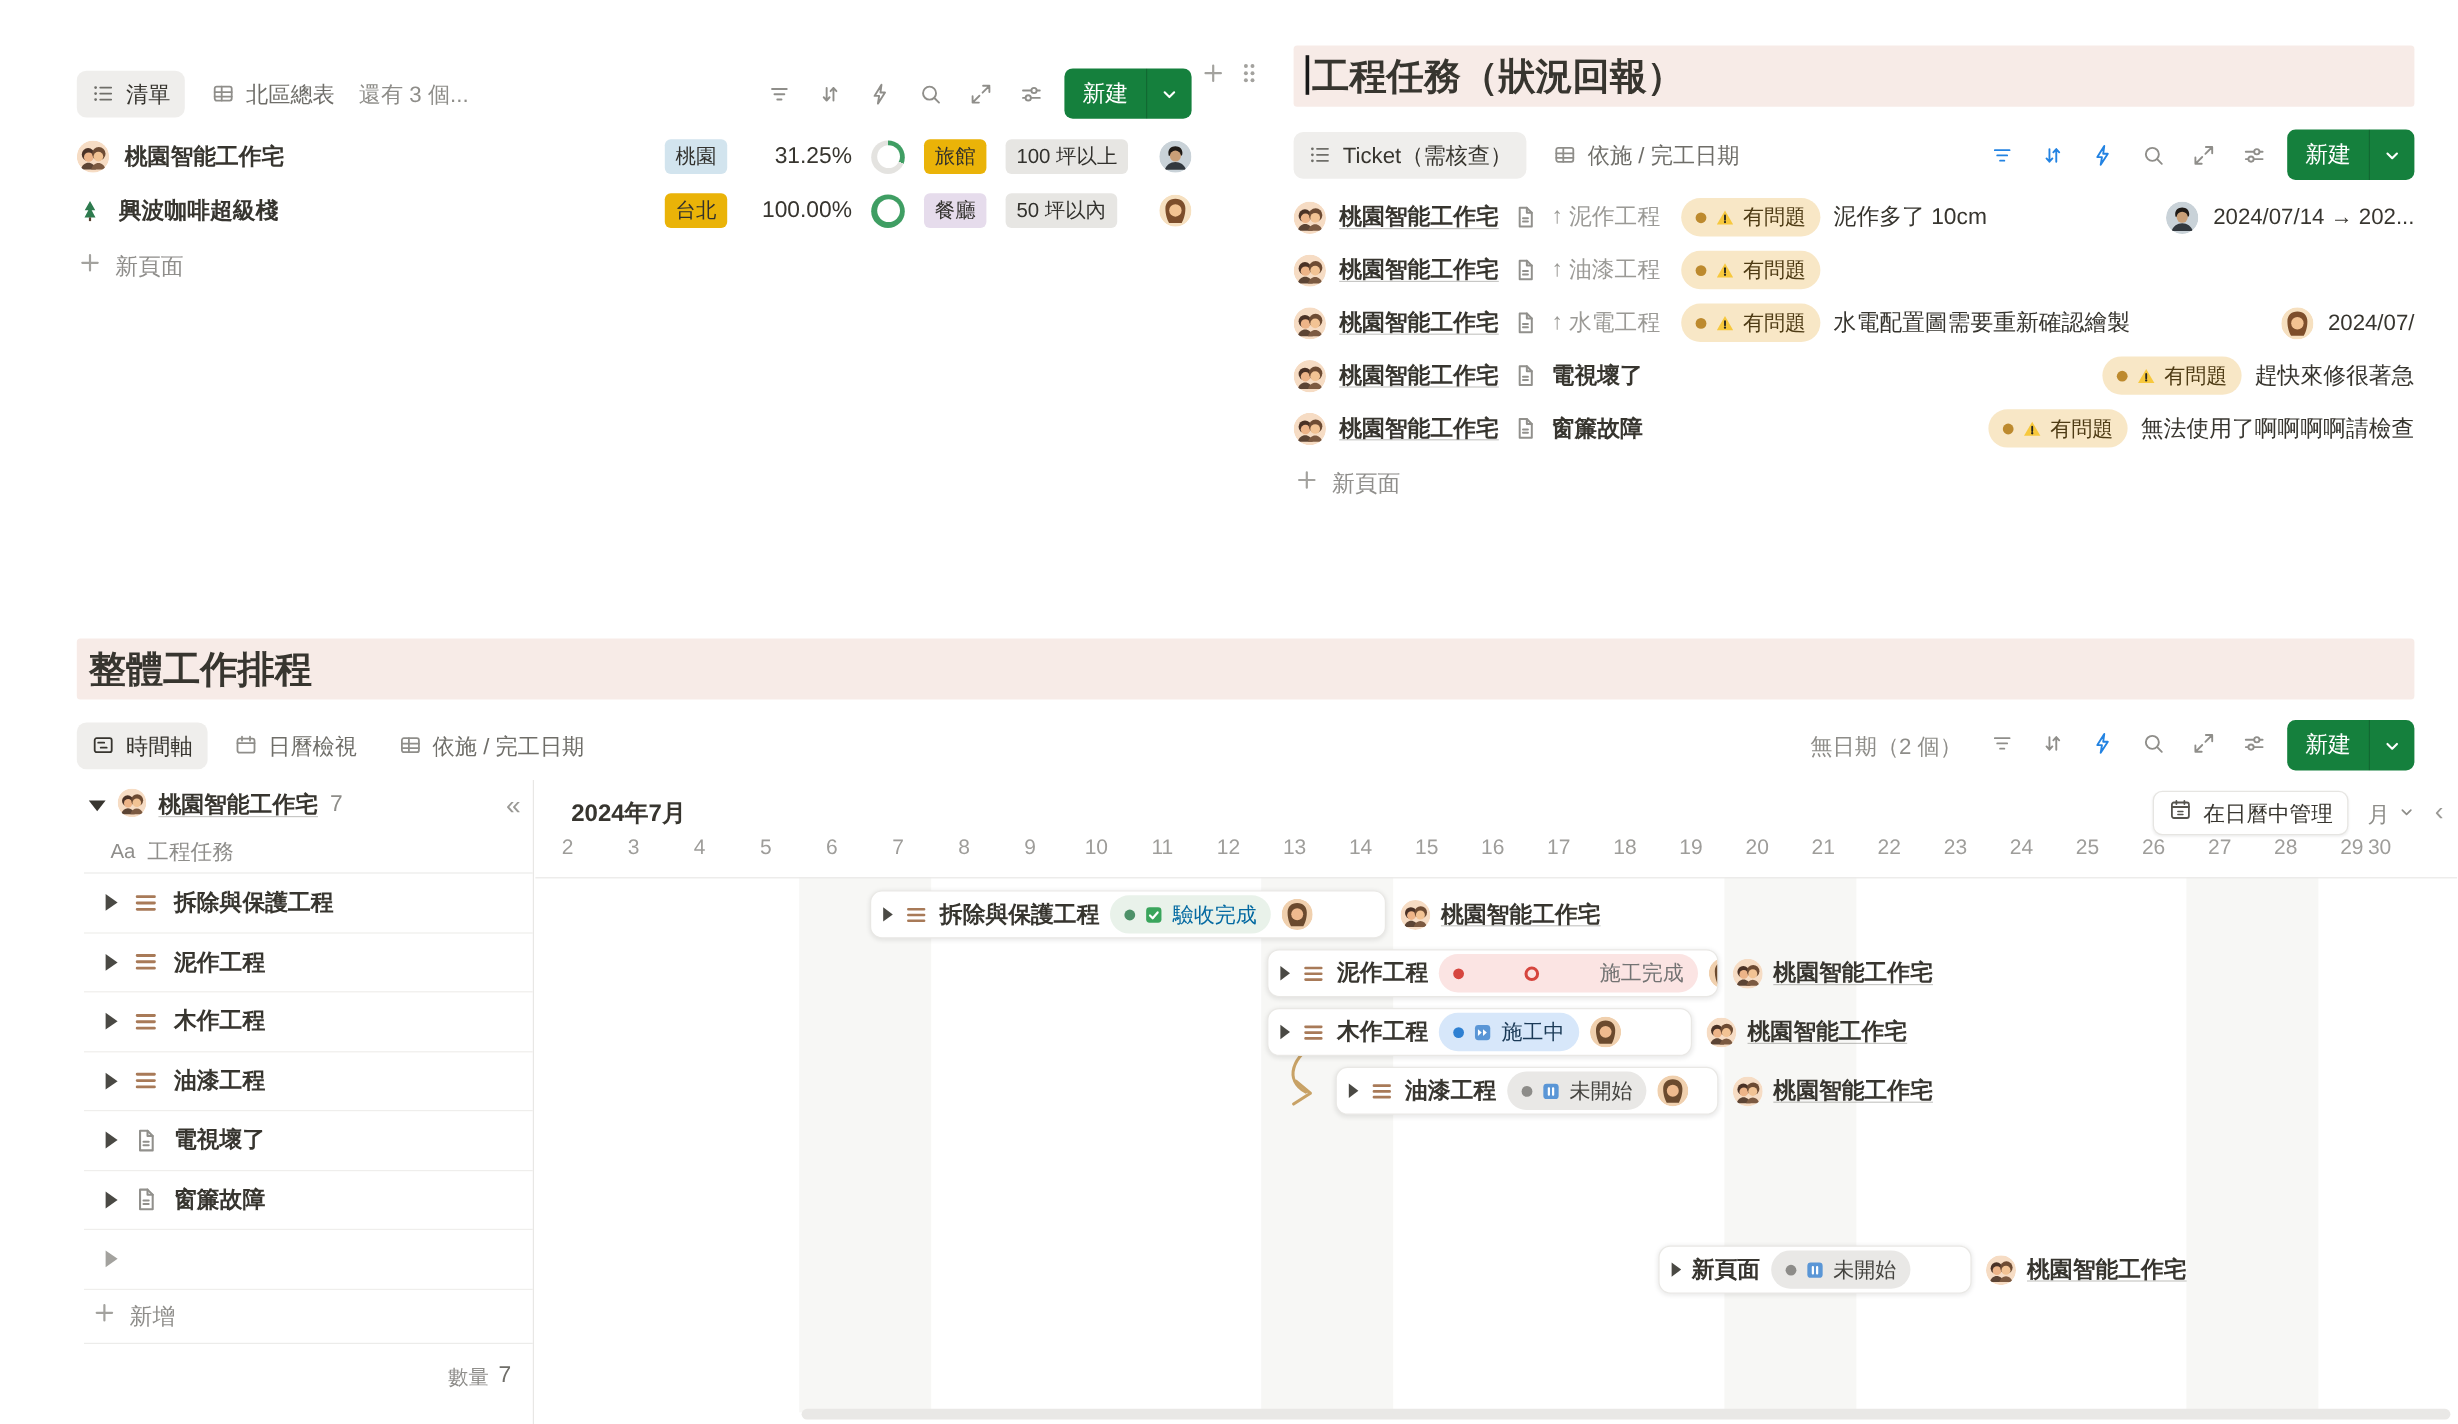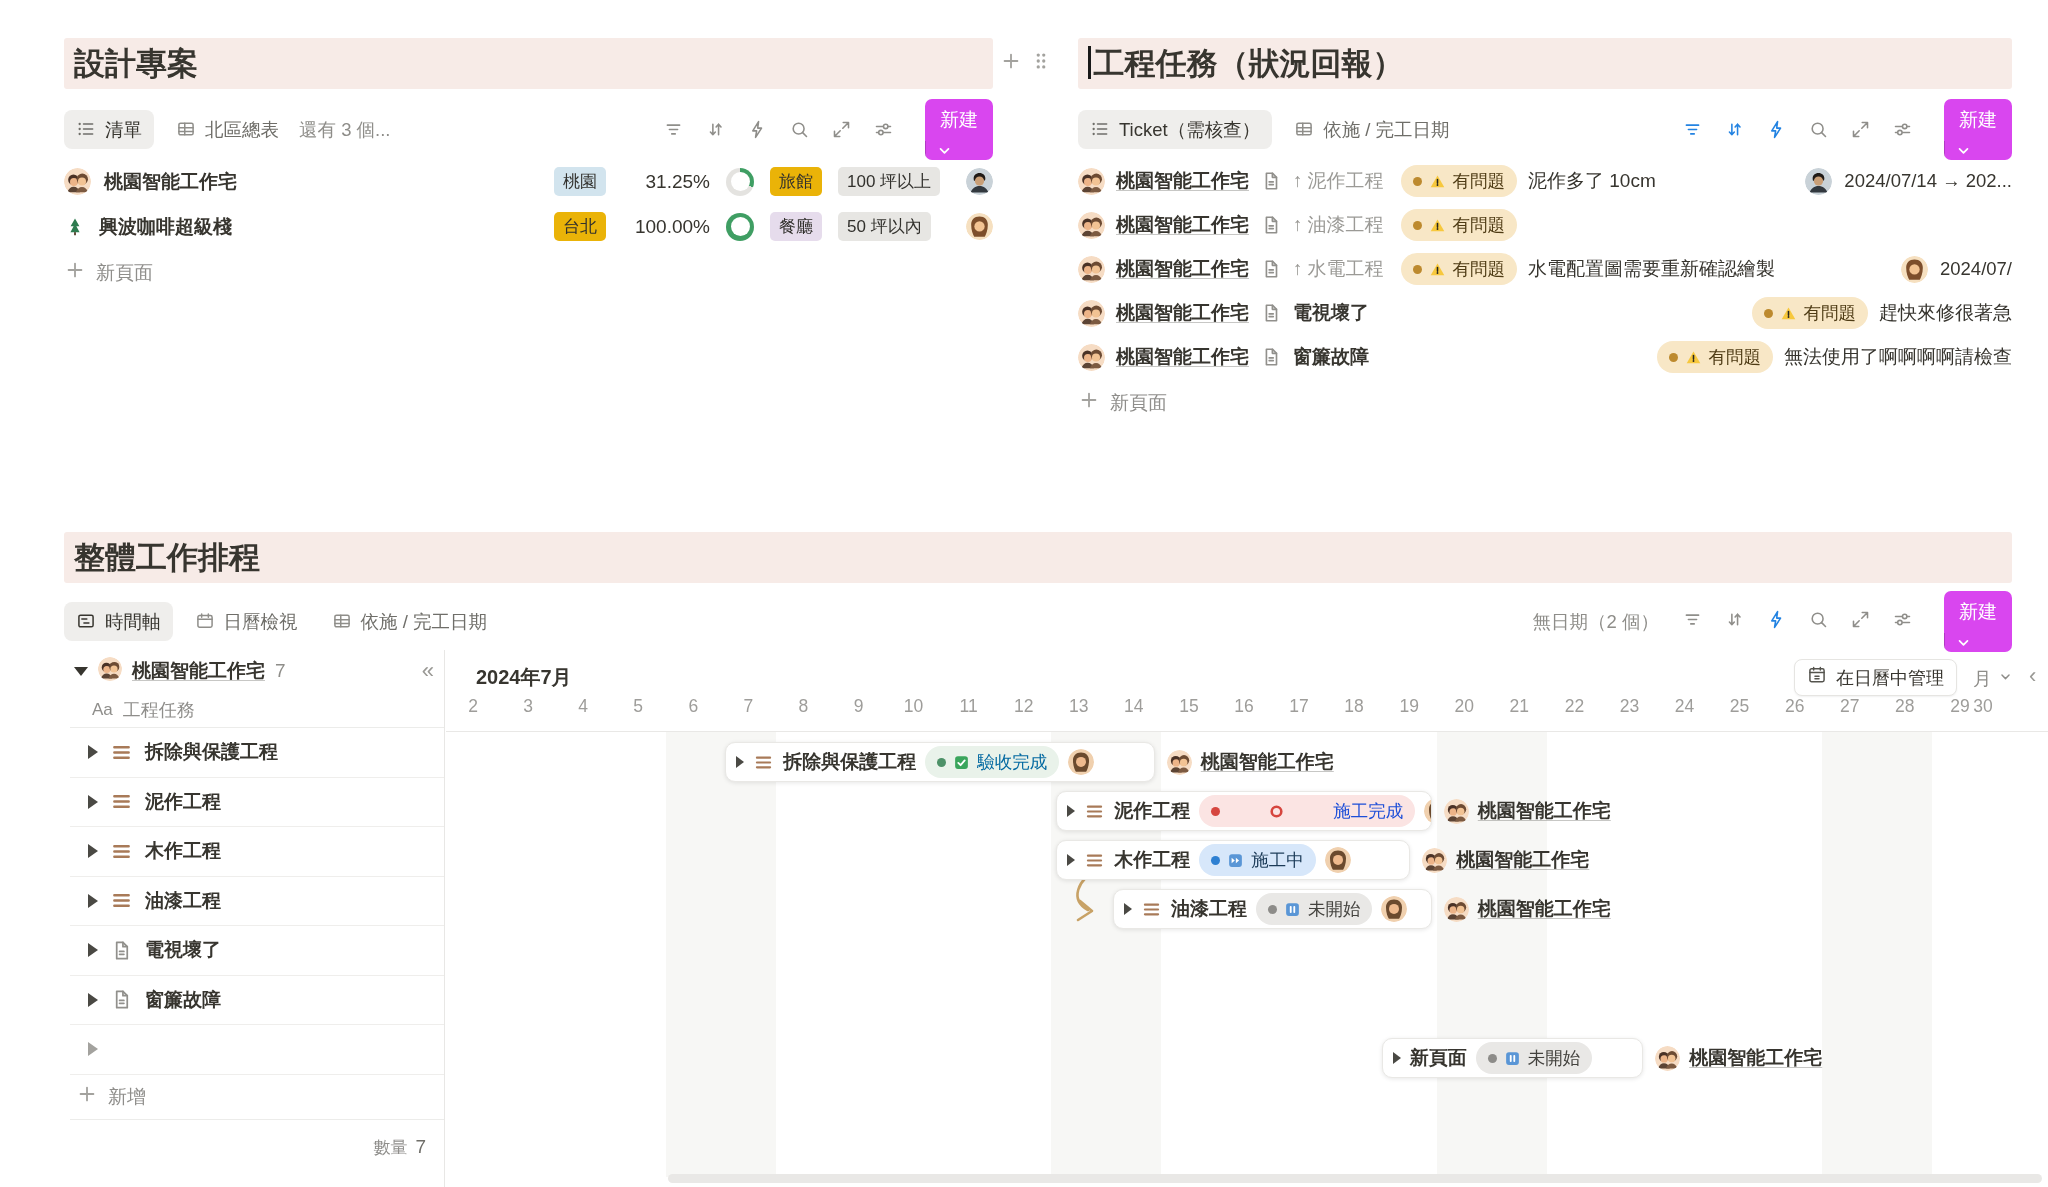--- a/index.html
+++ b/index.html
@@ -9,22 +9,22 @@
              padding:7px 10px;line-height:1.2;white-space:nowrap;box-sizing:border-box;}
   .panel{position:absolute;}
   .toolbar{display:flex;align-items:center;}
   .tab{display:inline-flex;align-items:center;gap:9px;font-size:18.5px;color:#6f6e69;
        padding:7px 12px;border-radius:8px;white-space:nowrap;cursor:pointer;}
   .tab.active{background:#efeeec;color:#37352f;font-weight:500;}
   .more-tab{font-size:18.5px;color:#8e8d89;margin-left:8px;white-space:nowrap;}
   .tools{display:flex;align-items:flex-start;gap:21px;margin-left:auto;}
   .toolbtn{display:inline-flex;align-items:center;}
   .toolbtn.blue svg *{stroke:#2383e2;}
-  .newbtn{display:inline-flex;align-items:stretch;background:#d946ef;border-radius:7px;color:#fff;
-          overflow:hidden;margin-left:31px;cursor:pointer;flex-direction:column;}
+  .newbtn{display:inline-flex;align-items:stretch;background:#15803d;border-radius:7px;color:#fff;
+          overflow:hidden;margin-left:17px;cursor:pointer;}
   .newbtn .lab{padding:8px 15px;font-size:19px;font-weight:500;display:flex;align-items:center;}
   .newbtn .chev{display:flex;align-items:center;padding:0 9px;border-left:1px solid rgba(0,0,0,.18);}
   .row{display:flex;align-items:center;height:45px;gap:13px;}
   .rowname{font-size:19px;font-weight:600;white-space:nowrap;}
   .ulink{text-decoration:underline;text-decoration-color:rgba(55,53,47,.28);text-underline-offset:3px;}
   .props{display:flex;align-items:center;gap:16px;margin-left:auto;}
   .tg{padding:3px 9px;border-radius:5px;font-size:17px;color:#32312d;white-space:nowrap;}
   .tg.blue{background:#d2e4ee;} .tg.brown{background:#eab308;}
   .tg.purple{background:#e6dcec;} .tg.gray{background:#e7e6e3;}
   .pct{font-size:19px;width:88px;text-align:right;color:#37352f;}
@@ -76,21 +76,20 @@
   .hscroll{position:absolute;left:222px;right:6px;bottom:4px;height:9px;border-radius:5px;background:#e9e8e6;}
   .cursorbar{display:inline-block;width:2.5px;height:33px;background:#191919;margin-right:3px;vertical-align:-5px;}
   .count-num{color:#6f6e69;font-size:19px;}
 </style>
 </head>
 <body>
 
 <div class="canvas">
 
   <section class="panel" style="left:64px;top:38px;width:929px;">
-    <div class="sec-title">設計專案</div>
     <div class="toolbar" style="margin-top:20px;height:40px;">
       <div id="left-tabs" style="display:flex;align-items:center;gap:10px;">
           <span class="tab active">
             <span style="display:inline-flex;">
               <svg width="20" height="20" viewBox="0 0 24 24" fill="none" stroke="#6f6e69" stroke-width="1.8" stroke-linecap="round" stroke-linejoin="round">
                 <path d="M9 6h11M9 12h11M9 18h11"></path>
                 <path d="M4.4 6h.01M4.4 12h.01M4.4 18h.01" stroke-width="2.8"></path>
               </svg>
             </span>
             <span>清單</span>
@@ -779,21 +778,21 @@
             <span class="blab ulink">桃園智能工作宅</span>
           </div>
           <div class="card" style="left:610.2px;top:141px;width:375.6px">
             <span class="tri small"></span>
             <span style="display:inline-flex;">
               <svg width="21" height="21" viewBox="0 0 24 24" fill="none" stroke="#a87a58" stroke-width="2.5" stroke-linecap="round" stroke-linejoin="round">
                 <path d="M4.5 6.5h15M4.5 12h15M4.5 17.5h15"></path>
               </svg>
             </span>
             <span class="blab">泥作工程</span>
-            <span class="pill" style="background:#fbe4e3;color:#1d4ed8;gap:48px;">
+            <span class="pill" style="background:#fbe4e3;color:#737373;gap:48px;">
               <span class="dot" style="background:#d6463f"></span>
               <span style="display:inline-flex;">
                 <svg width="17" height="17" viewBox="0 0 24 24" fill="none" stroke="#8f8e8a" stroke-width="1.8" stroke-linecap="round" stroke-linejoin="round">
                   <circle cx="12" cy="12" r="6.8" stroke="#d6453e" stroke-width="3.6"></circle>
                 </svg>
               </span>
               <span>施工完成</span>
             </span>
             <span class="av" style="width:26px;height:26px">
               <svg width="26" height="26" viewBox="0 0 24 24">

